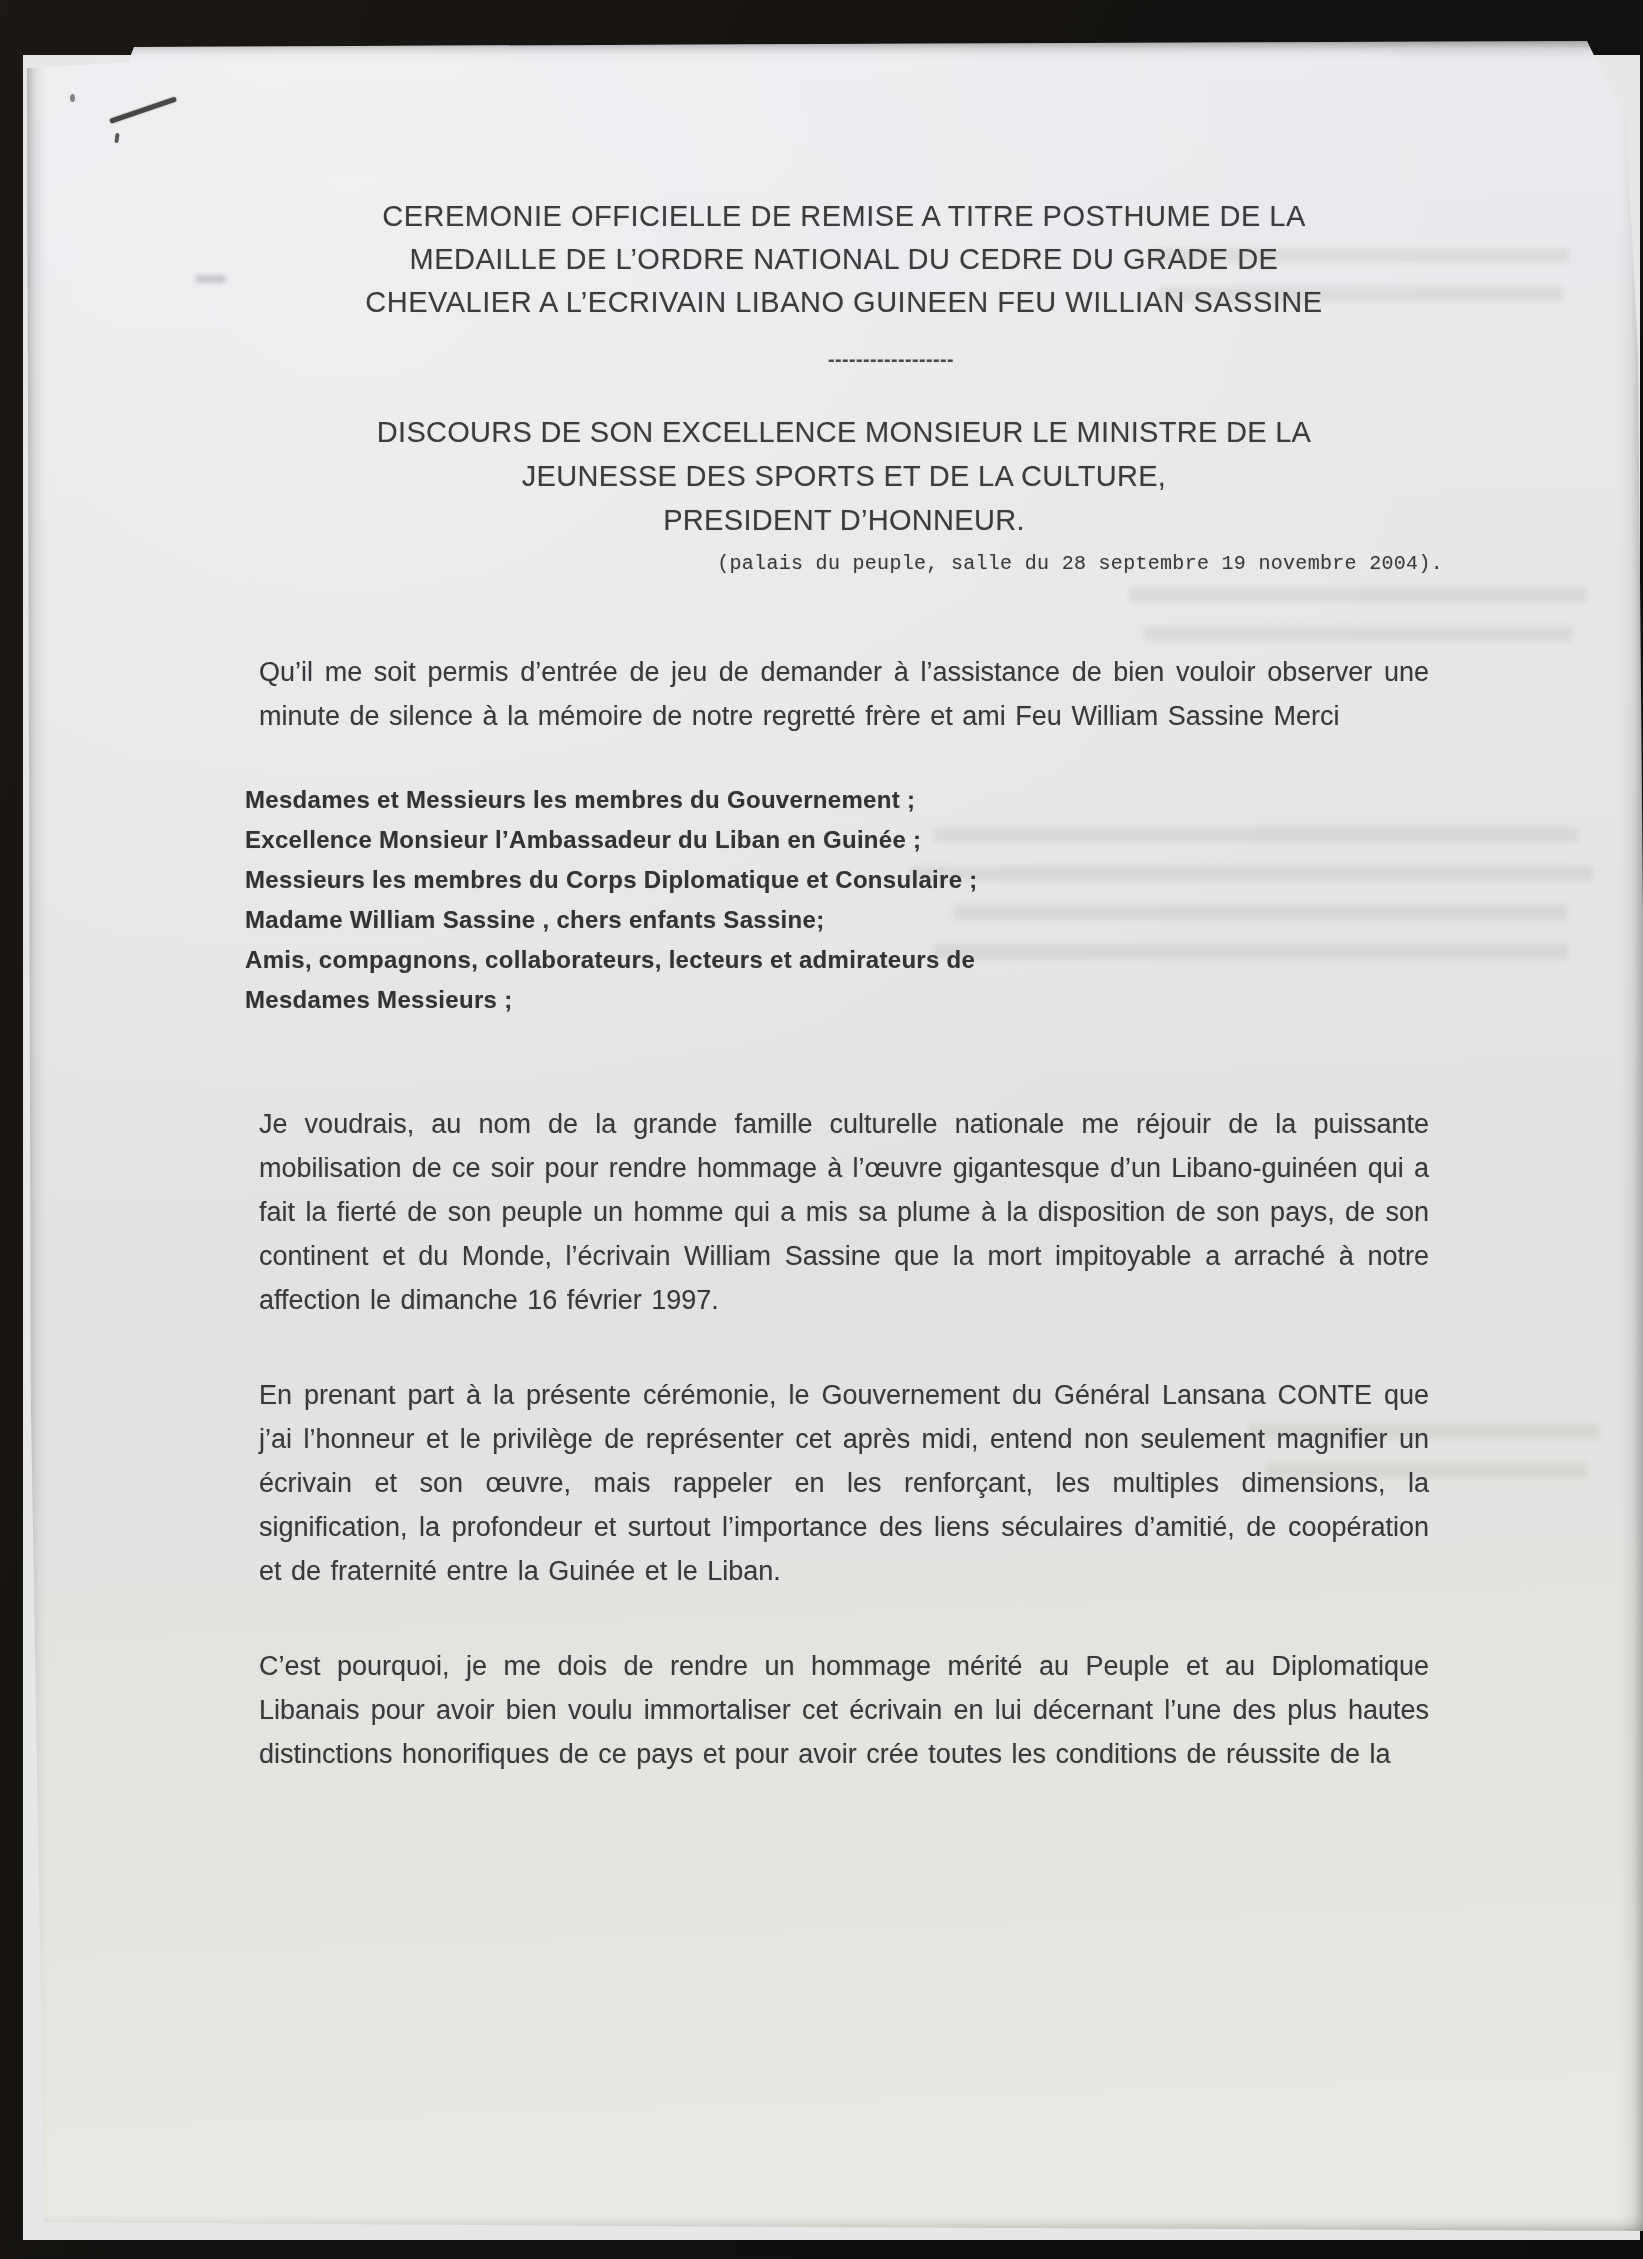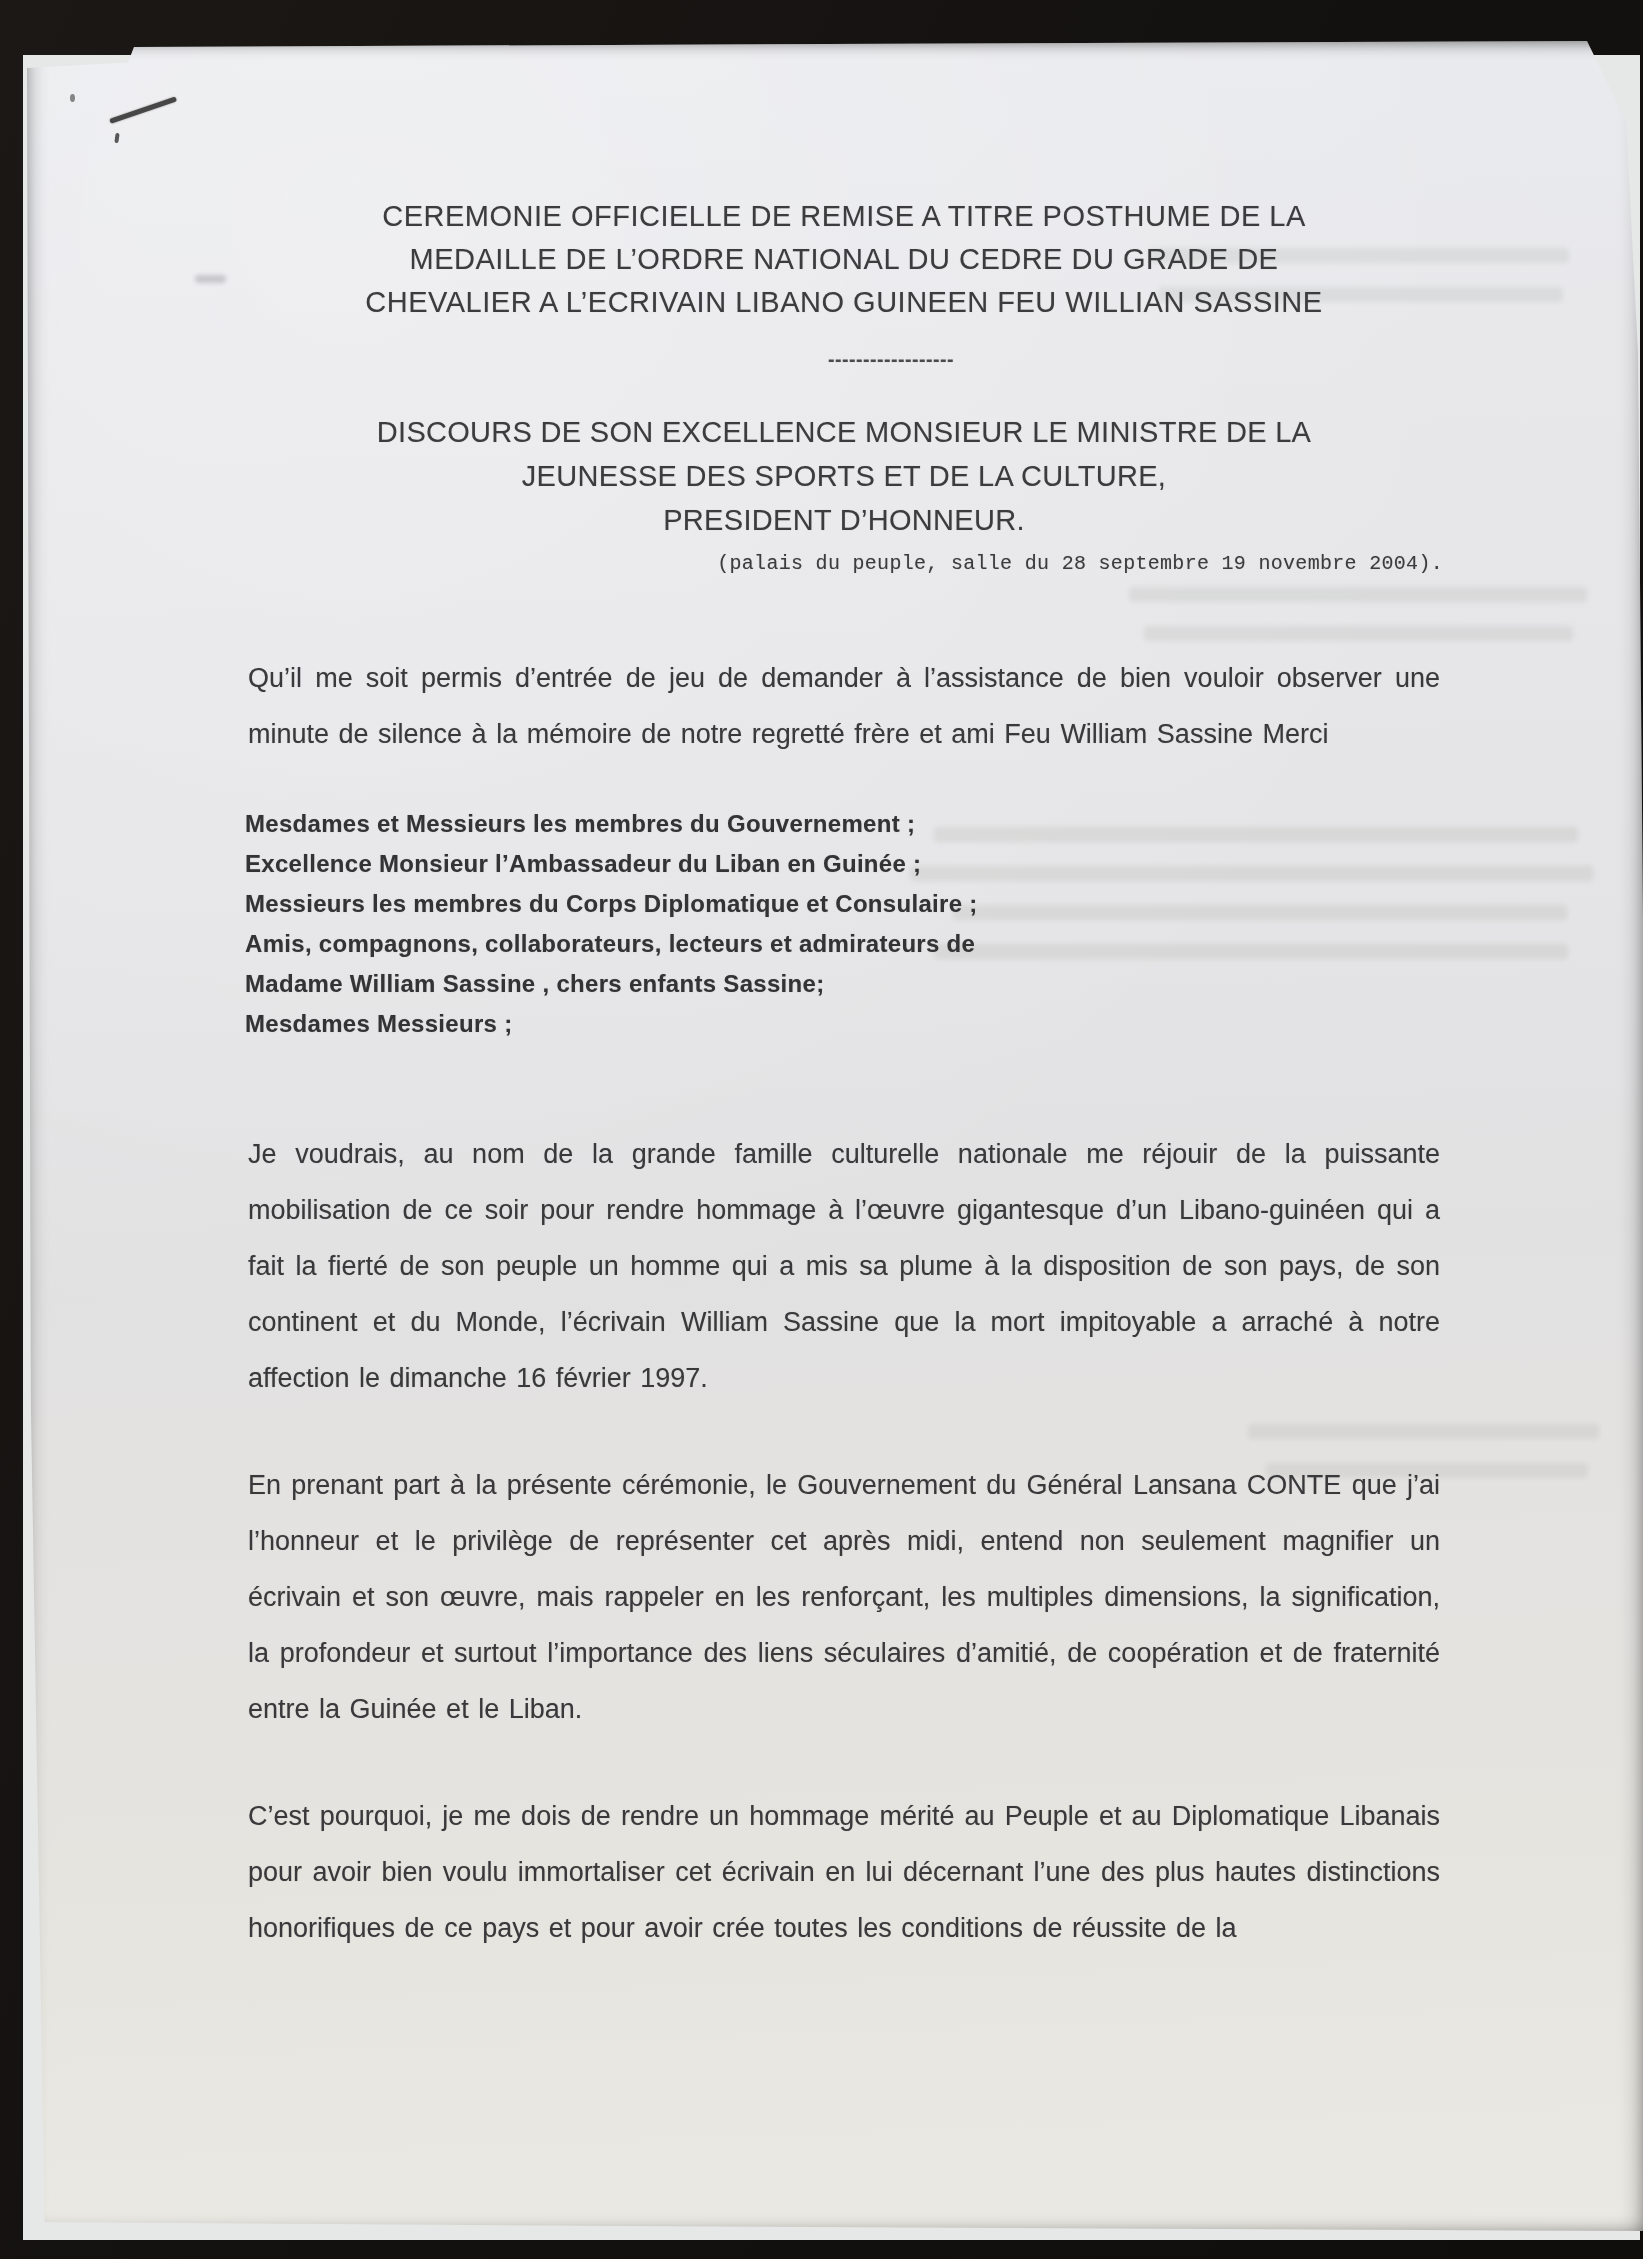--- a/index.html
+++ b/index.html
@@ -138,23 +138,23 @@
   }
   .venue-line {
     text-align: right;
     font-size: 20px;
     line-height: 44px;
     font-family: Liberation Mono, monospace;
   }
   .para {
     text-align: justify;
     font-size: 27px;
-    line-height: 56px;
+    line-height: 44px;
     word-spacing: 2px;
-    margin: 3px;
+    margin: 14px;
   }
   .para-0 { margin-top: 64px; }
   .salutations {
     margin-top: 42px;
     font-weight: bold;
     font-size: 24px;
     line-height: 40px;
     letter-spacing: 0.3px;
     color: #333335;
   }
@@ -200,22 +200,22 @@
         <div class="heading-line">PRESIDENT D’HONNEUR.</div>
         <div class="venue-line">(palais du peuple, salle du 28 septembre 19 novembre 2004).</div>
       </div>
 
       <div class="para para-0">Qu’il me soit permis d’entrée de jeu de demander à l’assistance de bien vouloir observer  une minute de silence à la mémoire de notre regretté frère et ami Feu William Sassine  Merci</div>
 
       <div class="salutations">
         <div class="salutation-line">Mesdames et Messieurs les membres du Gouvernement ;</div>
         <div class="salutation-line">Excellence Monsieur l’Ambassadeur du Liban en Guinée ;</div>
         <div class="salutation-line">Messieurs les membres du Corps Diplomatique et Consulaire ;</div>
+        <div class="salutation-line">Madame William Sassine , chers enfants Sassine;</div>
         <div class="salutation-line">Amis, compagnons, collaborateurs, lecteurs et admirateurs  de</div>
-        <div class="salutation-line">Madame William Sassine , chers enfants Sassine;</div>
         <div class="salutation-line">Mesdames Messieurs  ;</div>
       </div>
 
       <div class="para para-1">Je voudrais, au nom de la grande famille culturelle nationale me réjouir de la puissante mobilisation de ce soir pour rendre hommage à l’œuvre gigantesque  d’un Libano-guinéen qui a fait la fierté de son peuple un homme qui a mis sa plume à la disposition de son pays, de son continent et du Monde, l’écrivain William Sassine que la mort impitoyable a arraché à notre affection le dimanche 16 février 1997.</div>
       <div class="para para-2">En prenant part à la présente cérémonie, le Gouvernement du Général Lansana CONTE que j’ai l’honneur et le privilège de représenter cet après midi, entend non seulement magnifier un écrivain et son œuvre, mais rappeler en les renforçant, les multiples dimensions, la signification, la profondeur et surtout l’importance des liens séculaires d’amitié, de coopération et de fraternité entre la Guinée et le Liban.</div>
       <div class="para para-3">C’est pourquoi, je me dois de rendre un hommage mérité  au Peuple et au Diplomatique Libanais pour avoir bien voulu immortaliser cet écrivain en lui décernant l’une des plus hautes distinctions honorifiques de ce pays  et pour avoir crée toutes les conditions de réussite de la</div>
 
     </div>
   </div>
 </div>

